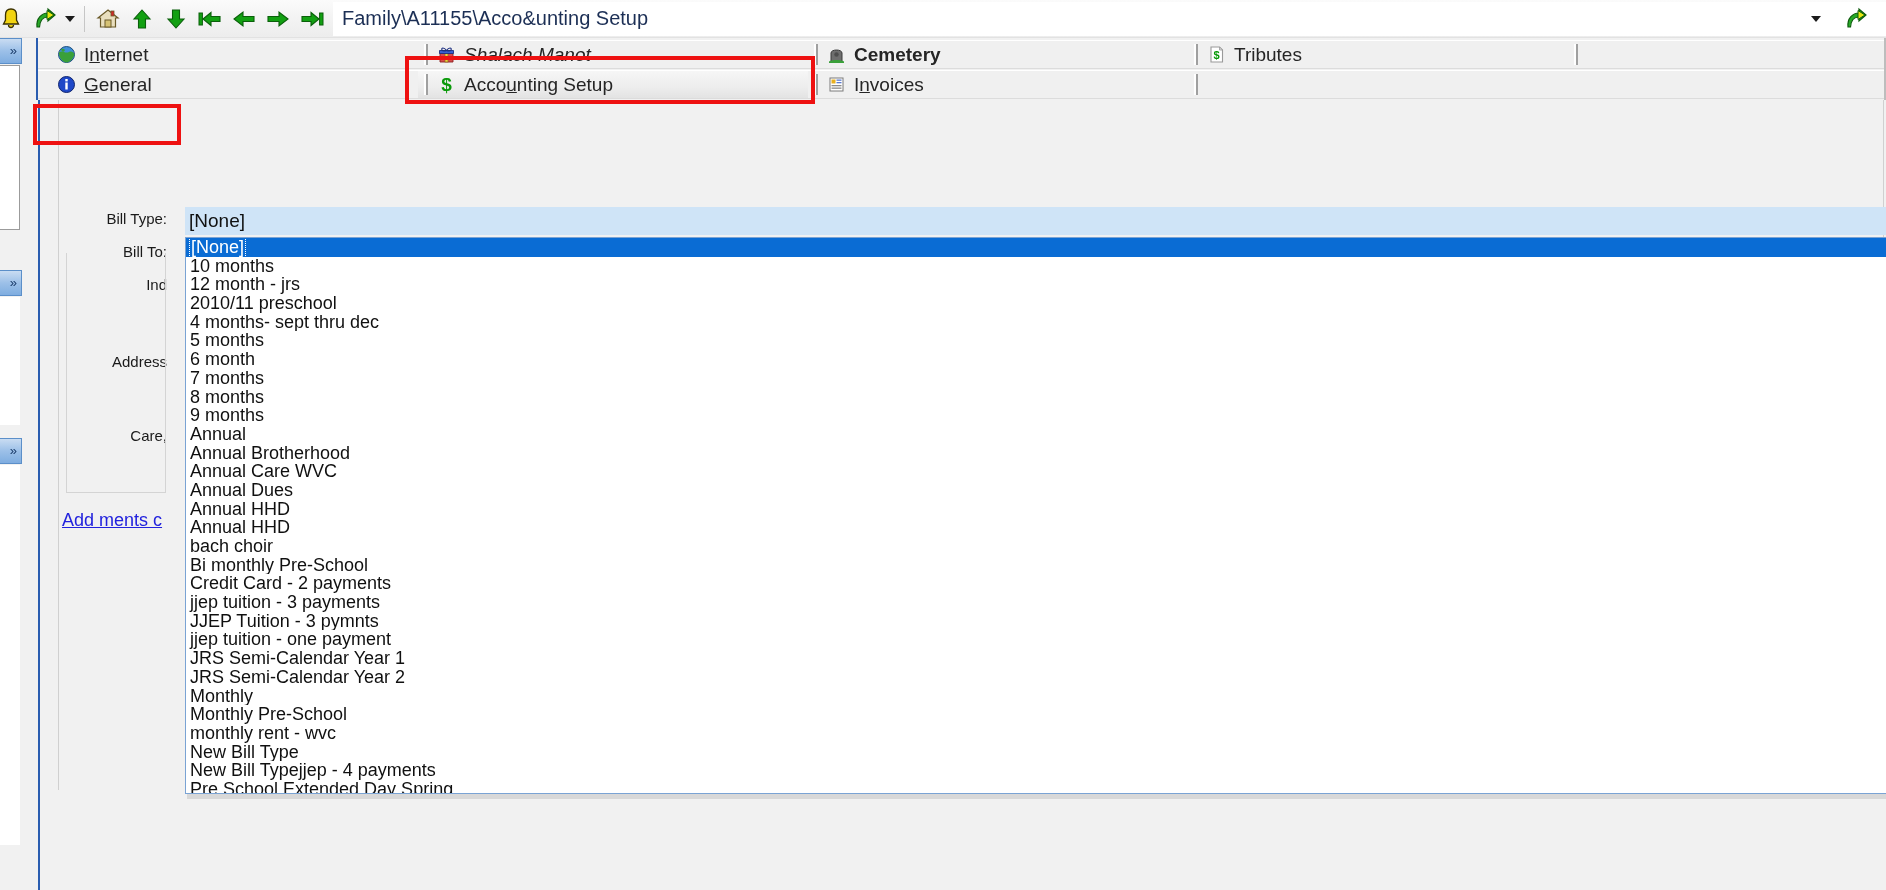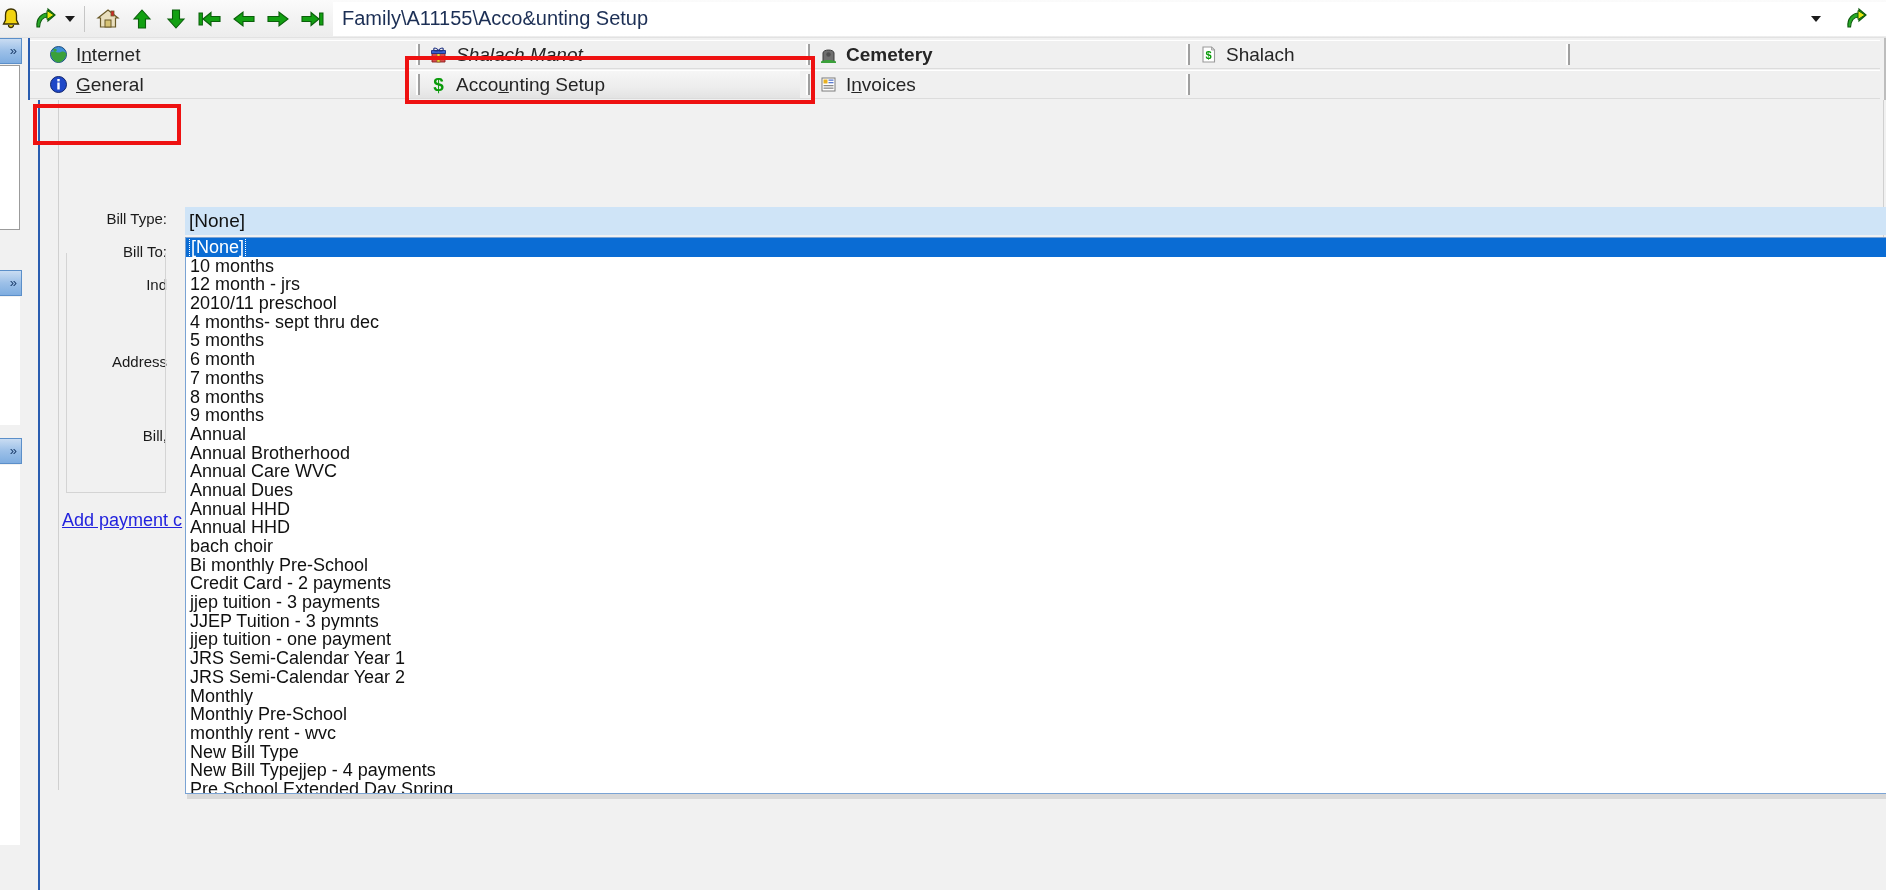--- a/index.html
+++ b/index.html
@@ -92,21 +92,21 @@
     border-left: none;
   }
   .rail-body2 {
     position: absolute; left: -8px;
     width: 28px;
     background: #ffffff;
   }
 
   
   .tabstrip {
-    position: absolute; left: 28px; top: 38px;
+    position: absolute; left: 36px; top: 38px;
     width: 1804px; height: 62px;
     background: #f1f1f1;
     border-left: 2px solid #2a5db0;
   }
   .tabrow {
     position: absolute; left: 0;
     width: 1850px; height: 29px;
     display: flex;
   }
   .tabrow.r1 { top: 2px; }
@@ -380,21 +380,21 @@
       </div>
       <div class="tab" style="width:380px;">
         <span class="grip"></span>
         <span class="tico">
           <svg width="19" height="19" viewBox="0 0 19 19">
             <path d="M4 2 L12.5 2 L15.5 5 L15.5 17 L4 17 Z" fill="#ffffff" stroke="#9a9a9a" stroke-width="1.1"></path>
             <path d="M12.5 2 L12.5 5 L15.5 5 Z" fill="#e2e2e2" stroke="#9a9a9a" stroke-width="0.8"></path>
             <text x="9.6" y="14" font-size="11" font-family="Liberation Sans, sans-serif" font-weight="bold" fill="#0a9a0a" text-anchor="middle">$</text>
           </svg>
         </span>
-        <span class="tlabel">Shalach</span>
+        <span class="tlabel">Tributes</span>
       </div>
       <div class="tab" style="flex:1 1 auto;">
         <span class="grip"></span>
       </div>
     </div>
 
     <div class="tabrow r2">
       <div class="tab nogrip" style="width:380px;">
         <span class="grip"></span>
         <span class="tico">
@@ -436,25 +436,25 @@
   </div>
   <div class="right-edge"></div>
 
   <div class="formpanel">
     <div class="inner-border"></div>
 
     <span class="lbl" style="left:22px; top:110px; width:105px;">Bill Type:</span>
     <span class="lbl" style="left:22px; top:143px; width:105px;">Bill To:</span>
     <span class="lbl" style="left:62px; top:176px; width:65px;">Ind</span>
     <span class="lbl" style="left:22px; top:253px; width:105px;">Address</span>
-    <span class="lbl" style="left:22px; top:327px; width:105px;">Bill, </span>
+    <span class="lbl" style="left:22px; top:327px; width:105px;">Care, </span>
 
     <div class="groupbox" style="left:26px; top:153px; width:100px; height:240px;"></div>
 
-    <a class="link" style="left:22px; top:410px;">Add payment c</a>
+    <a class="link" style="left:22px; top:410px;">Add ments c</a>
 
     <div class="combo">
       <span class="ctext">[None]</span>
     </div>
 
     <div class="dropdown" id="dropdown-list">
         <div class="dd-item sel"><span class="selbox">[None]</span></div>
         <div class="dd-item">10 months</div>
         <div class="dd-item">12 month - jrs</div>
         <div class="dd-item">2010/11 preschool</div>

